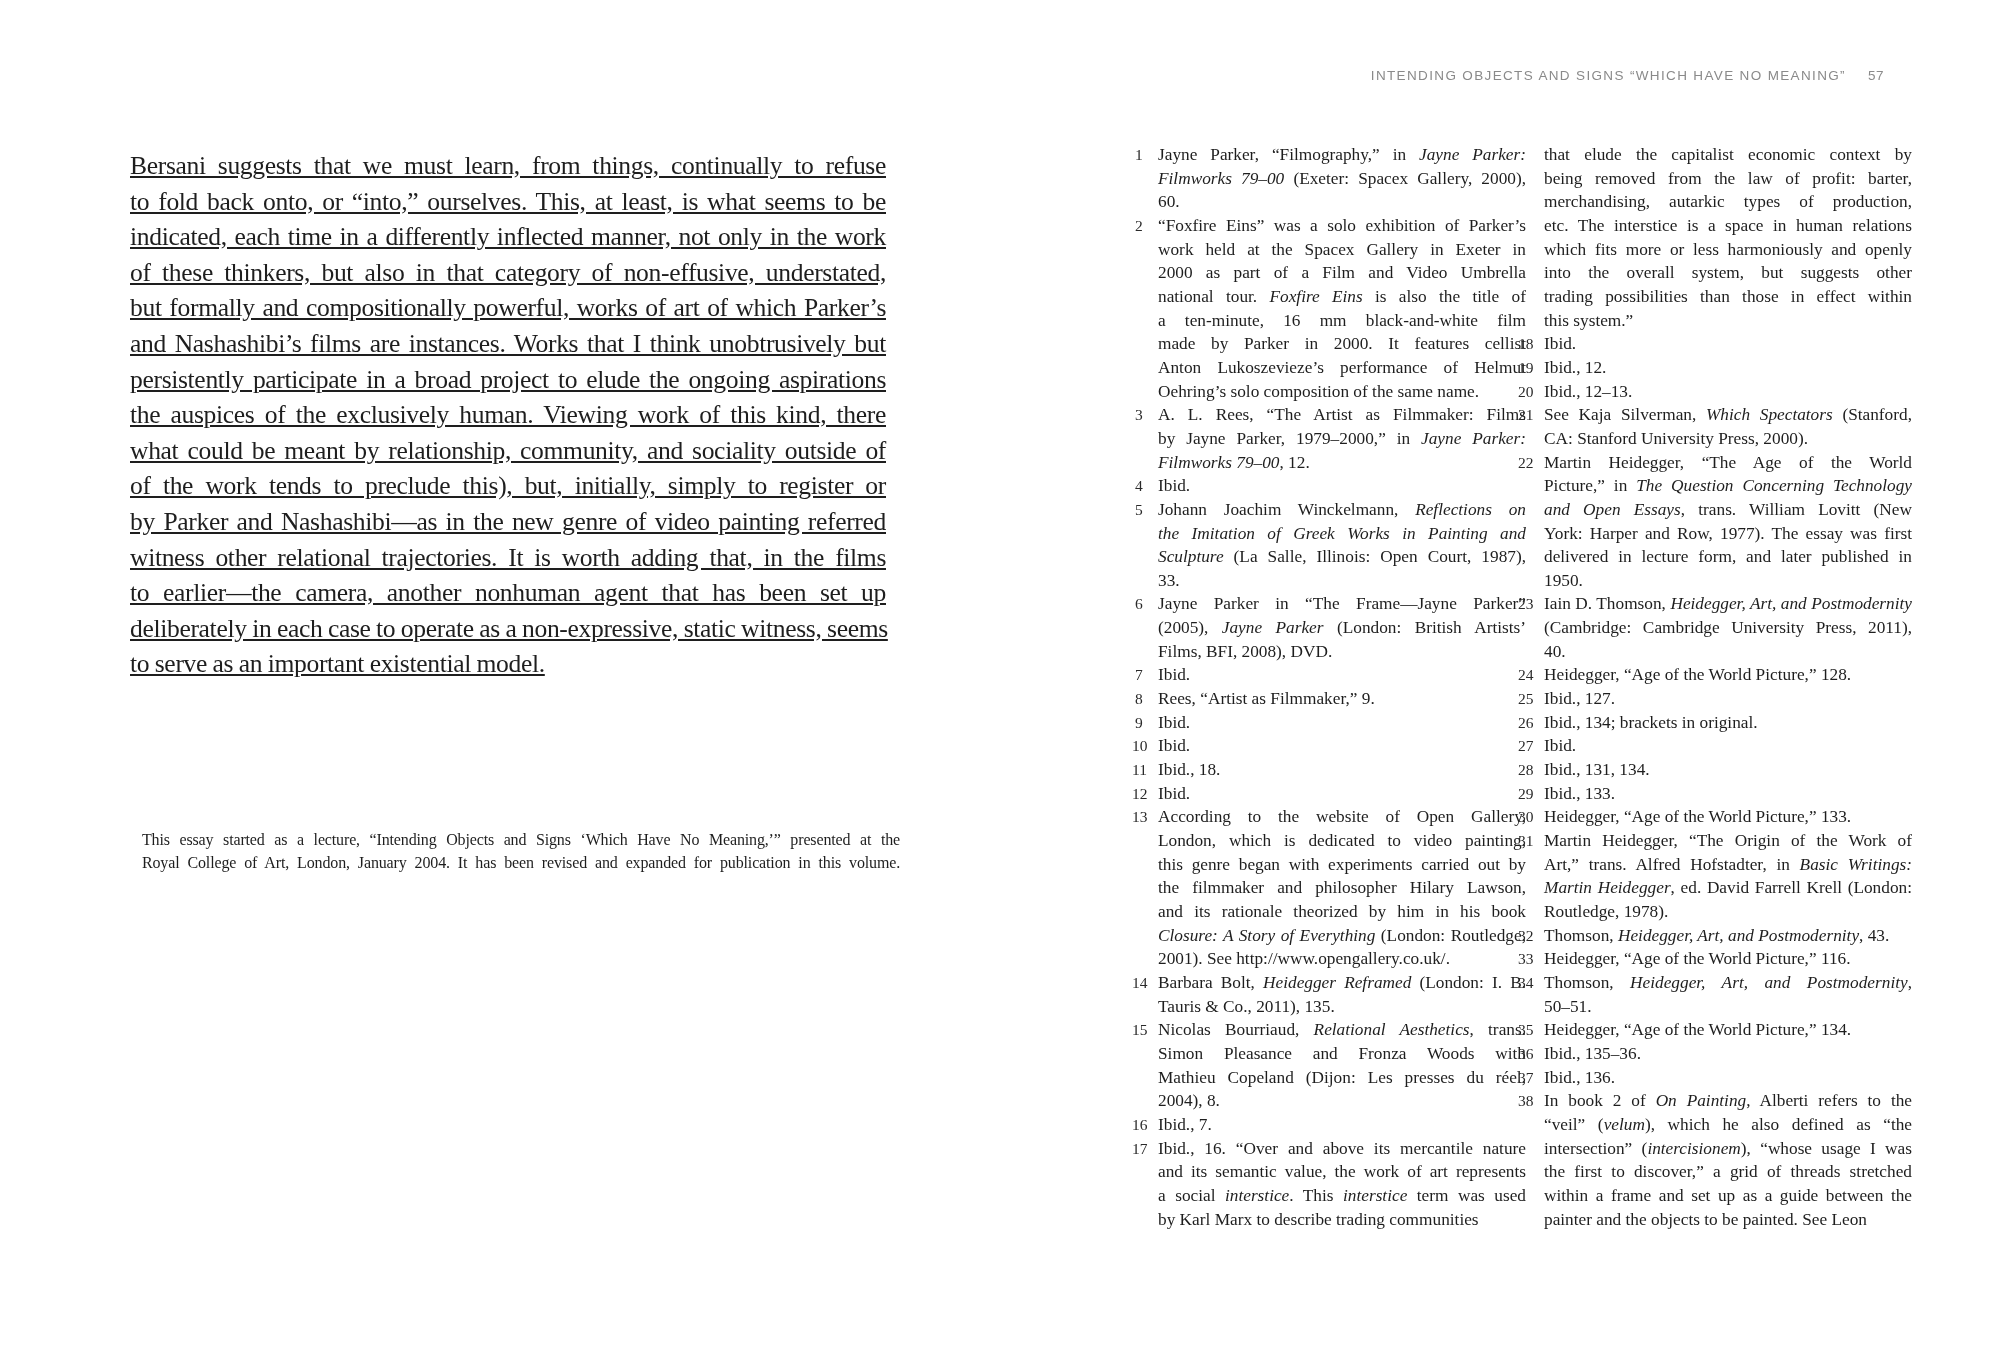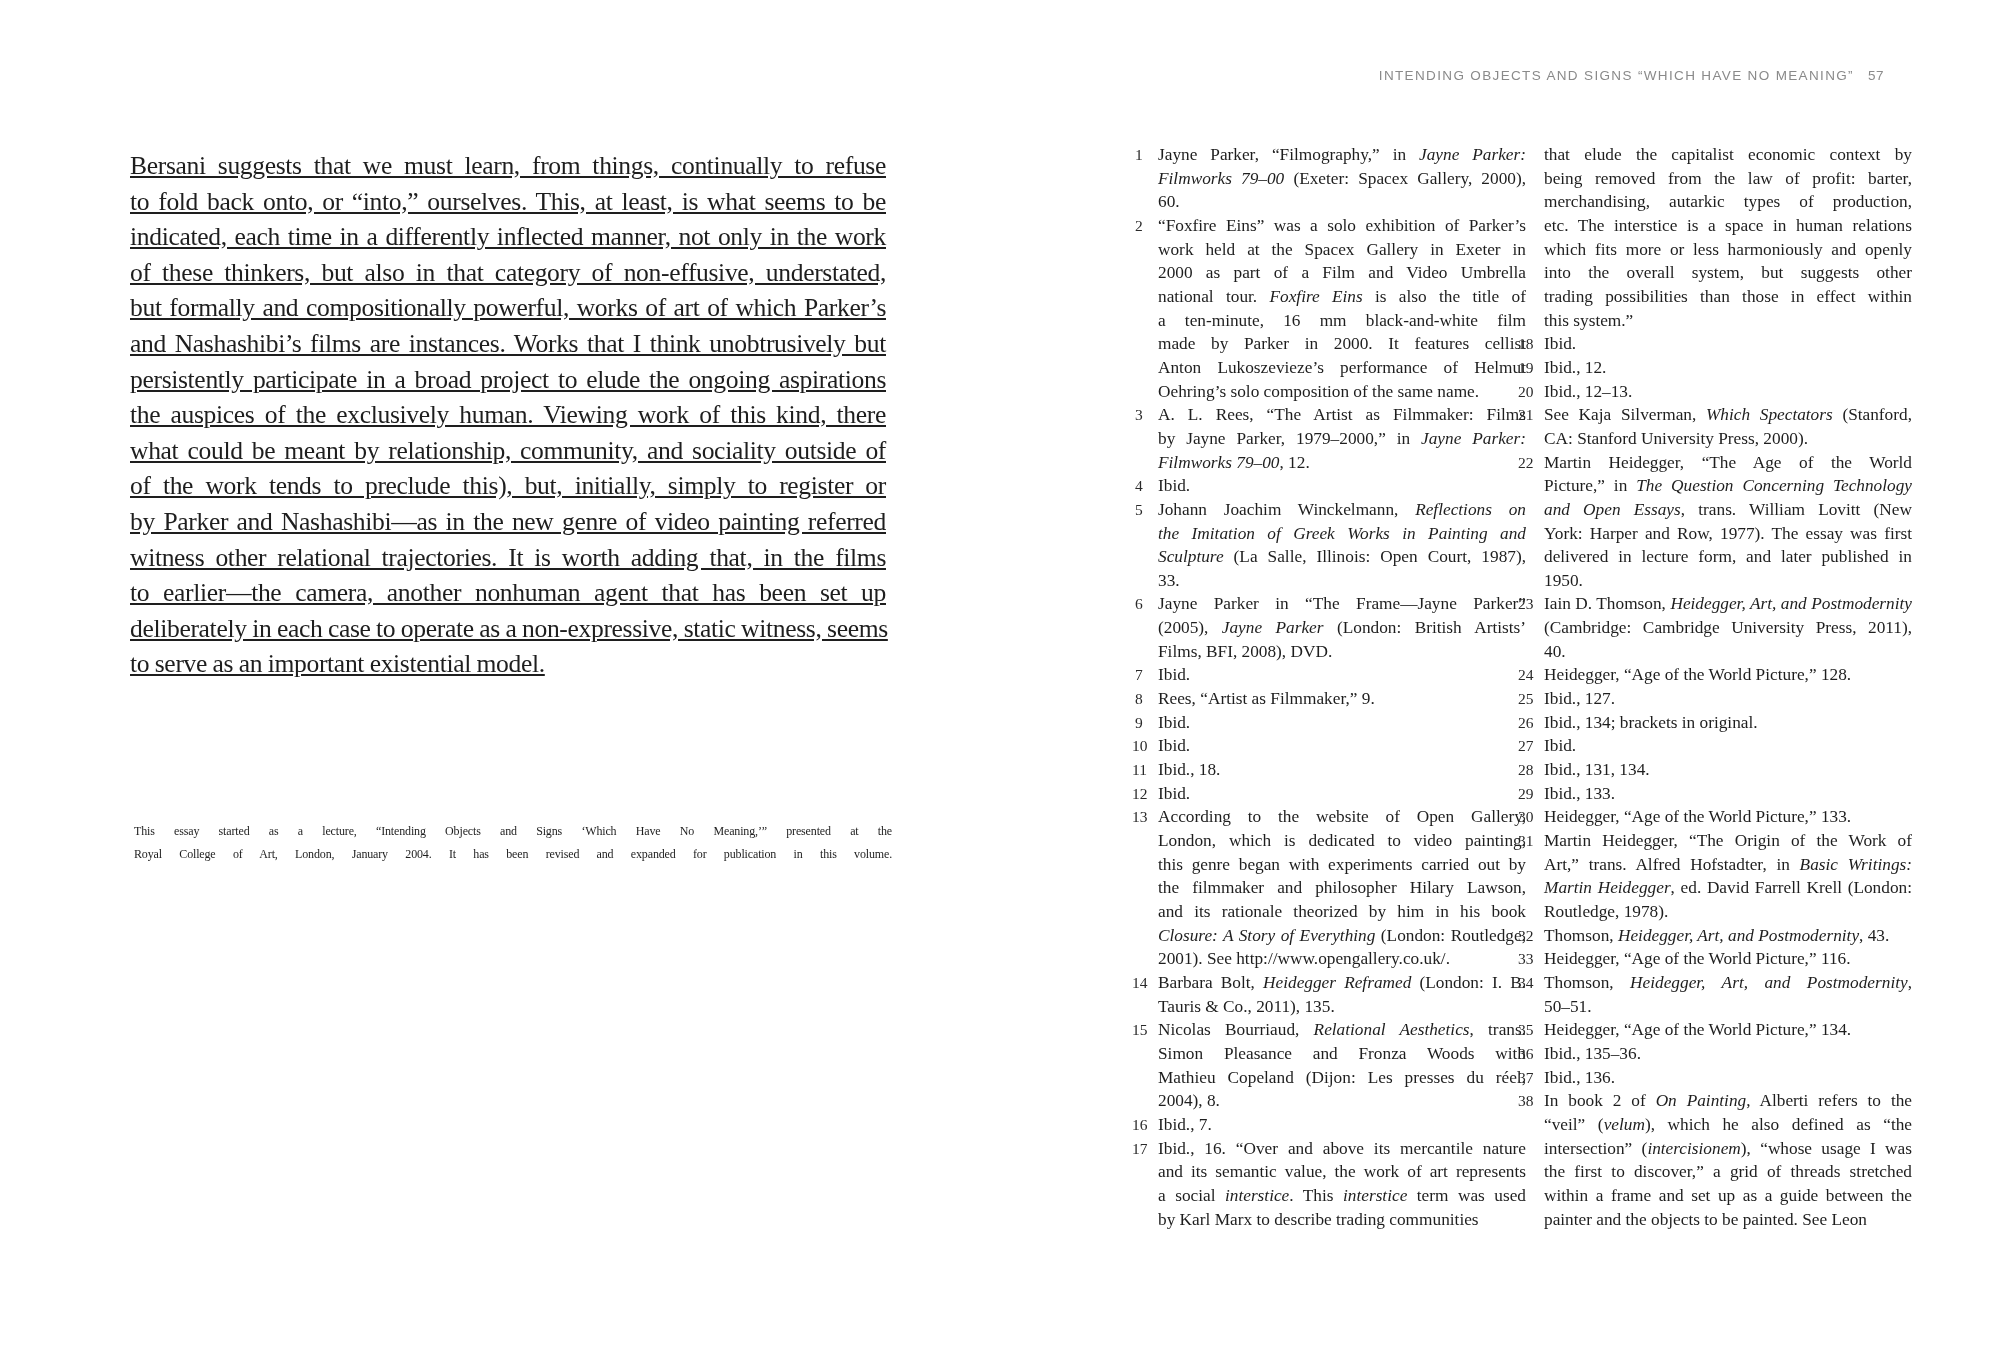--- a/index.html
+++ b/index.html
@@ -26,37 +26,37 @@
       word-spacing: -0.5px;
       margin: 0;
     }
     .body-text .line { display: block; text-align: justify; text-align-last: justify; white-space: nowrap; text-decoration: underline; }
     .body-text .line.last { text-align-last: left; }
 
     .source-note {
       position: absolute;
       left: 130px; top: 816px;
       width: 758px;
-      font-size: 12px;
+      font-size: 16px;
       line-height: 23px;
-      margin: 4px;
+      margin: 12px;
       letter-spacing: -0.15px;
     }
     .source-note .line { display: block; white-space: nowrap; text-align: justify; text-align-last: justify; }
 
     .running-head {
       position: absolute;
       right: 116px; top: 68px;
       font-family: "Liberation Sans", "DejaVu Sans", sans-serif;
       font-size: 13.5px;
       letter-spacing: 1.35px;
       color: #8a8a8a;
       white-space: nowrap;
     }
-    .running-head .folio { margin-left: 14px; letter-spacing: 0.5px; }
+    .running-head .folio { margin-left: 22px; letter-spacing: 0.5px; }
 
     .notes-col {
       position: absolute;
       top: 143px;
       width: 390px;
       font-size: 17.3px;
       line-height: 23.65px;
     }
     .notes-col.col-1 { left: 1136px; }
     .notes-col.col-2 { left: 1522px; }

